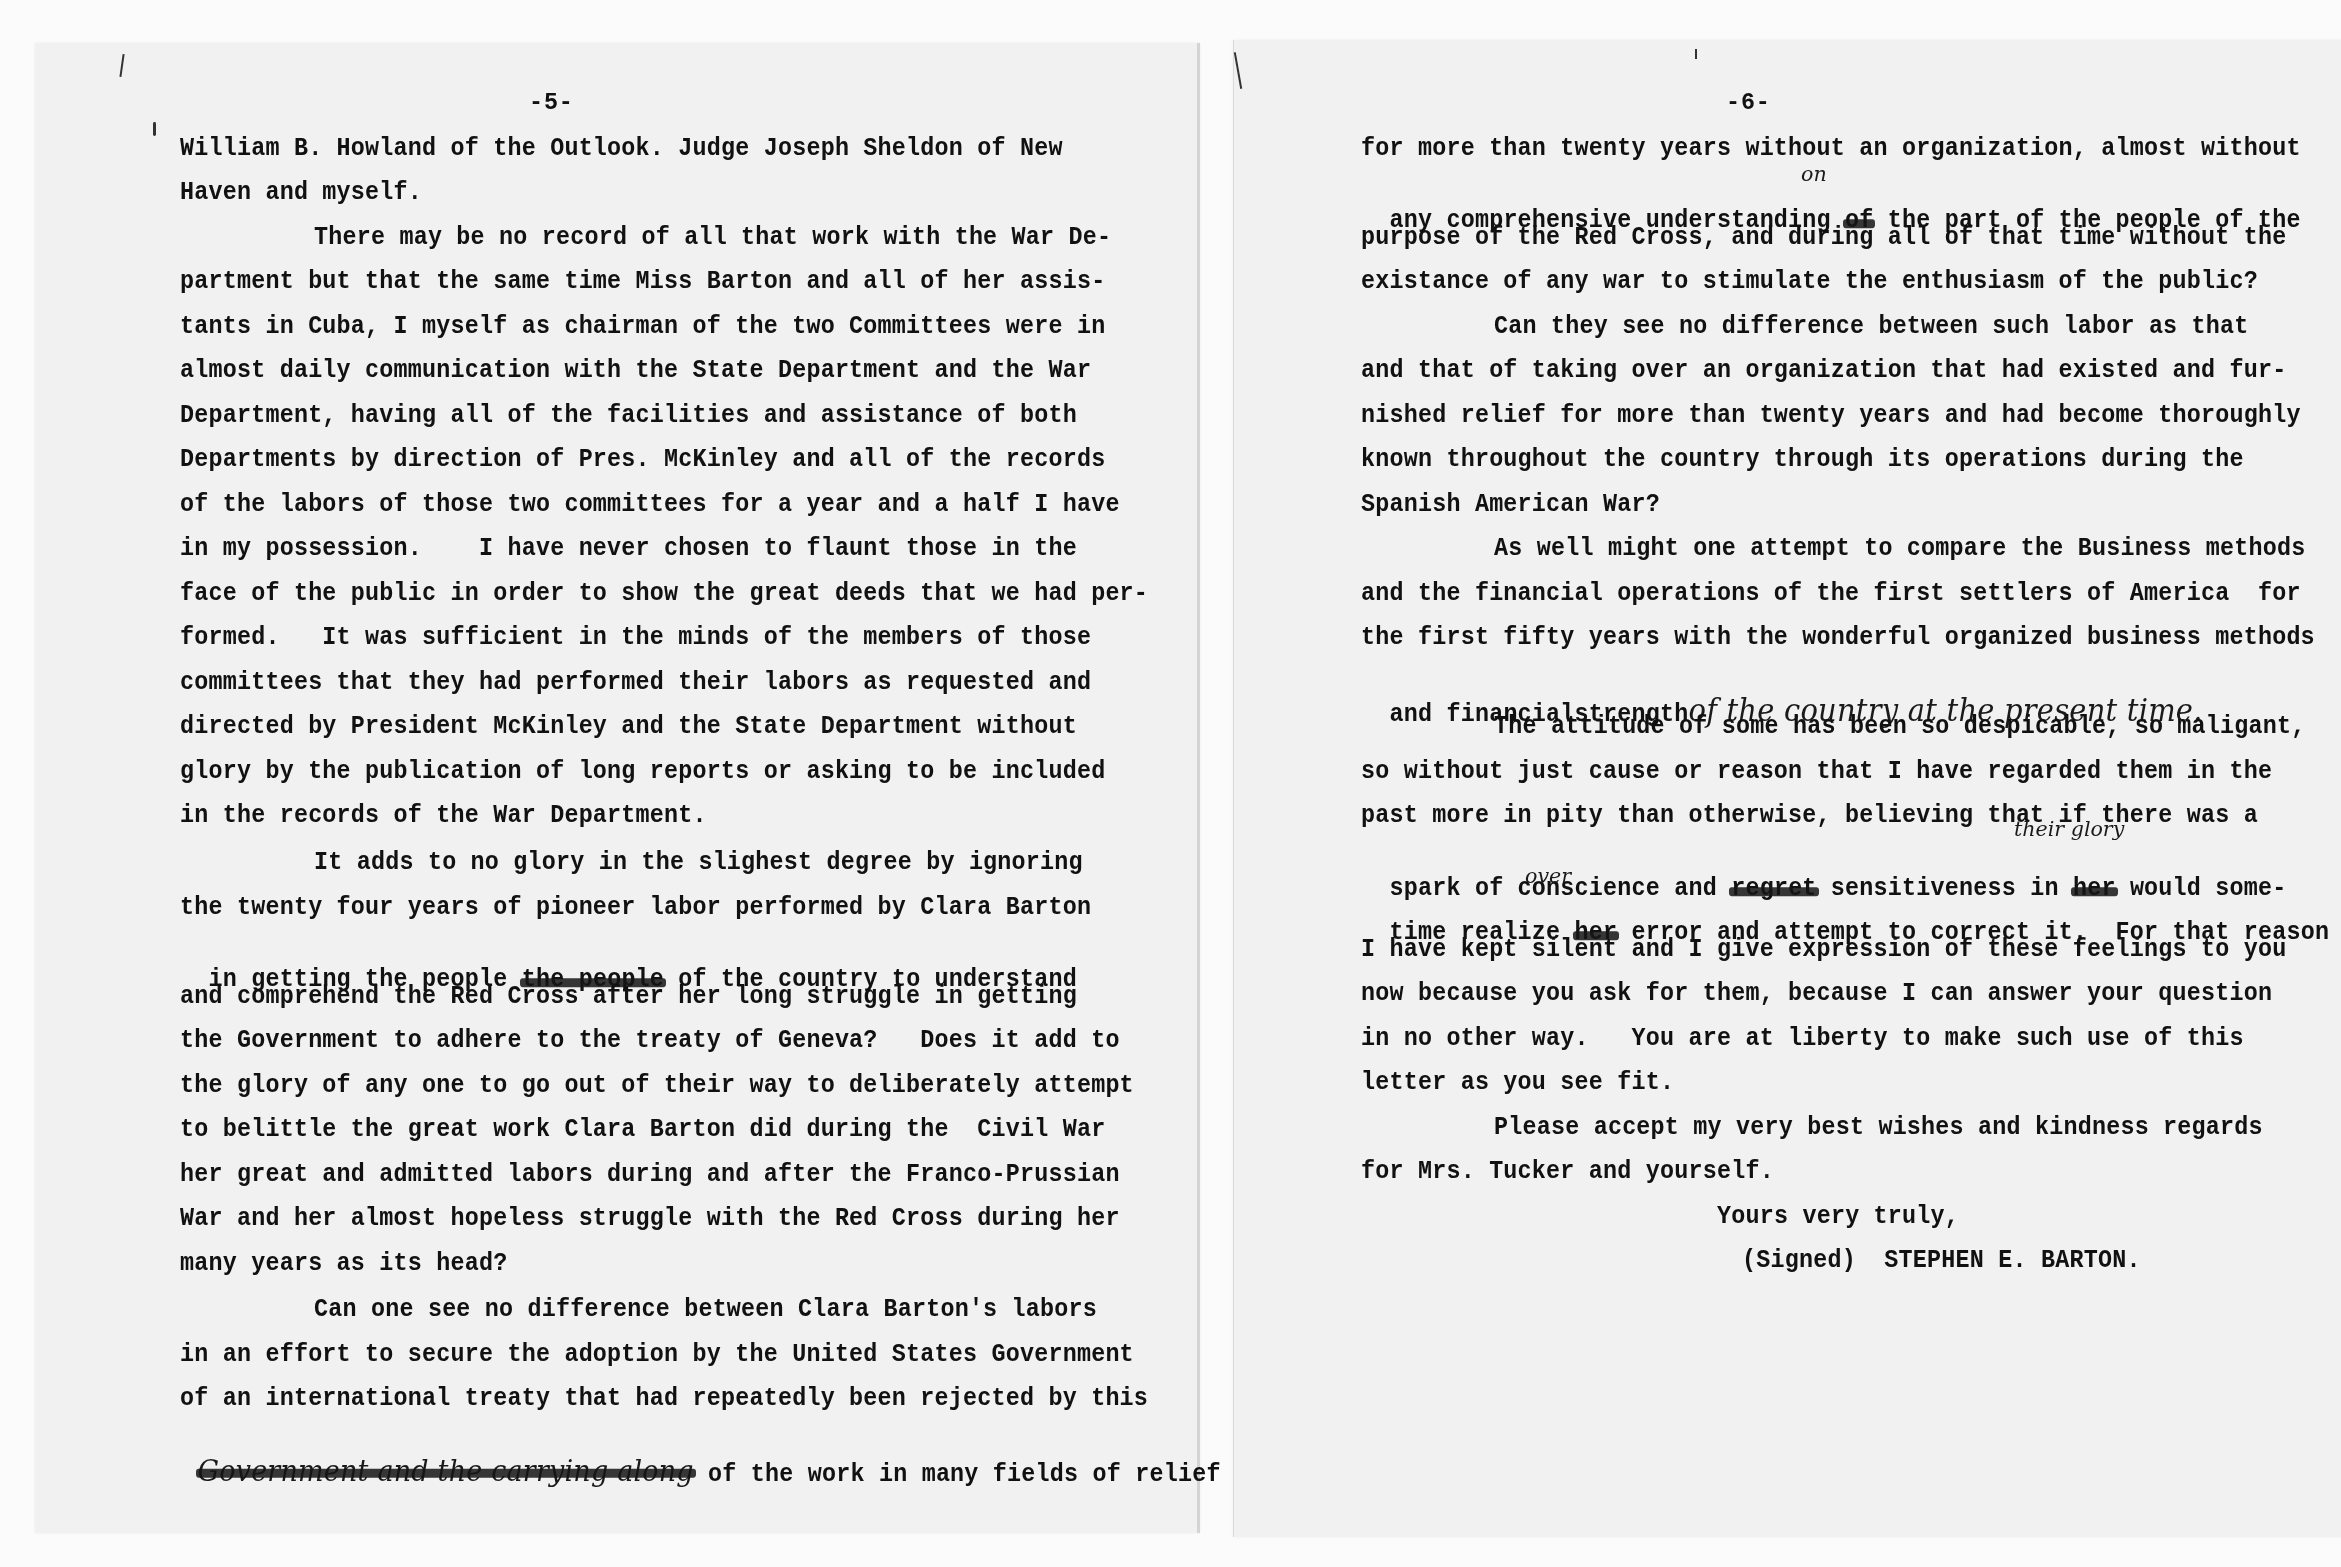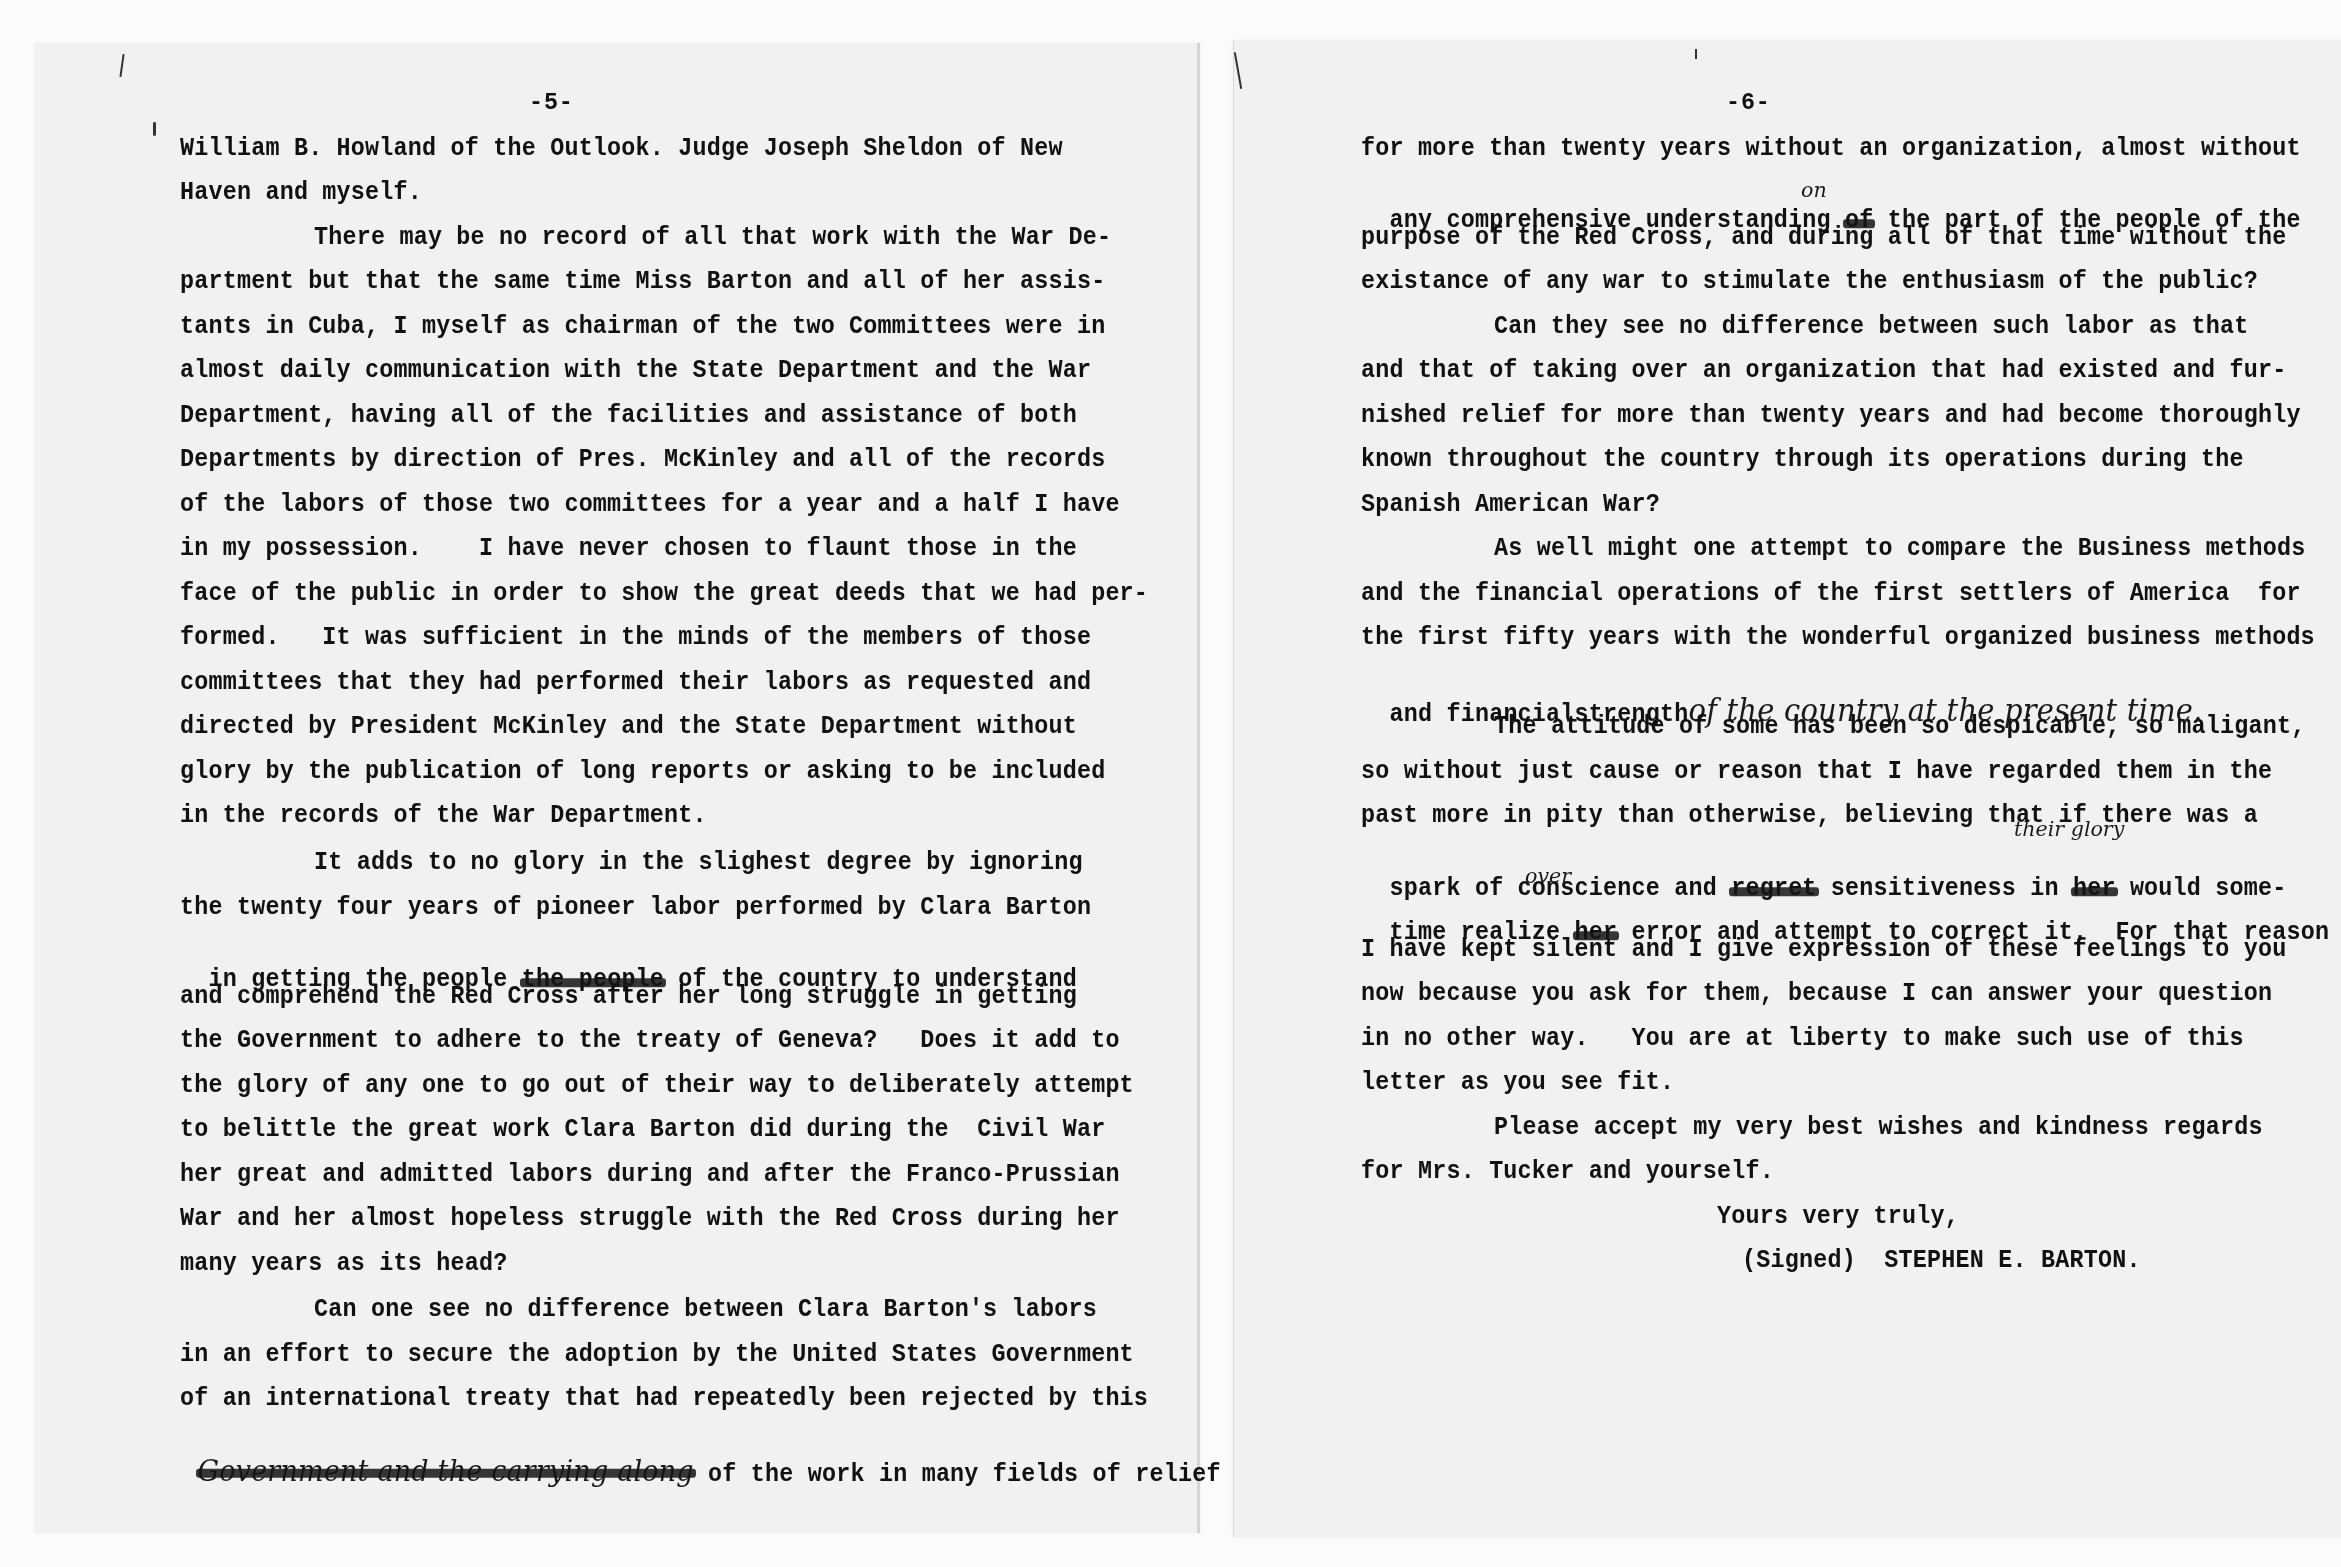--- a/index.html
+++ b/index.html
@@ -103,21 +103,21 @@
 <div class="page" id="page-right"></div>
 <div class="mark" style="left:1237px;top:52px;width:2.3px;height:37px;transform:rotate(-10deg);"></div>
 <div class="mark" style="left:1695px;top:49px;width:1.9px;height:10.3px;"></div>
 
 <div class="page-num" style="left:1726px;top:90px;">-6-</div>
 
 <div class="line" style="left:1361px;top:136px;">for more than twenty years without an organization, almost without</div>
 <div class="line" style="left:1361px;top:180px;">
   <span>any comprehensive understanding</span> <span class="struck">of</span> <span>the part of the people of the</span>
 </div>
-<div class="annot" style="left:1801px;top:162px;margin-top:16px;">on</div>
+<div class="annot" style="left:1801px;top:162px;">on</div>
 <div class="line" style="left:1361px;top:225px;">purpose of the Red Cross, and during all of that time without the</div>
 <div class="line" style="left:1361px;top:269px;">existance of any war to stimulate the enthusiasm of the public?</div>
 <div class="line" style="left:1494px;top:314px;">Can they see no difference between such labor as that</div>
 <div class="line" style="left:1361px;top:358px;">and that of taking over an organization that had existed and fur-</div>
 <div class="line" style="left:1361px;top:403px;">nished relief for more than twenty years and had become thoroughly</div>
 <div class="line" style="left:1361px;top:447px;">known throughout the country through its operations during the</div>
 <div class="line" style="left:1361px;top:492px;">Spanish American War?</div>
 <div class="line" style="left:1494px;top:536px;">As well might one attempt to compare the Business methods</div>
 <div class="line" style="left:1361px;top:581px;">and the financial operations of the first settlers of America  for</div>
 <div class="line" style="left:1361px;top:625px;">the first fifty years with the wonderful organized business methods</div>

